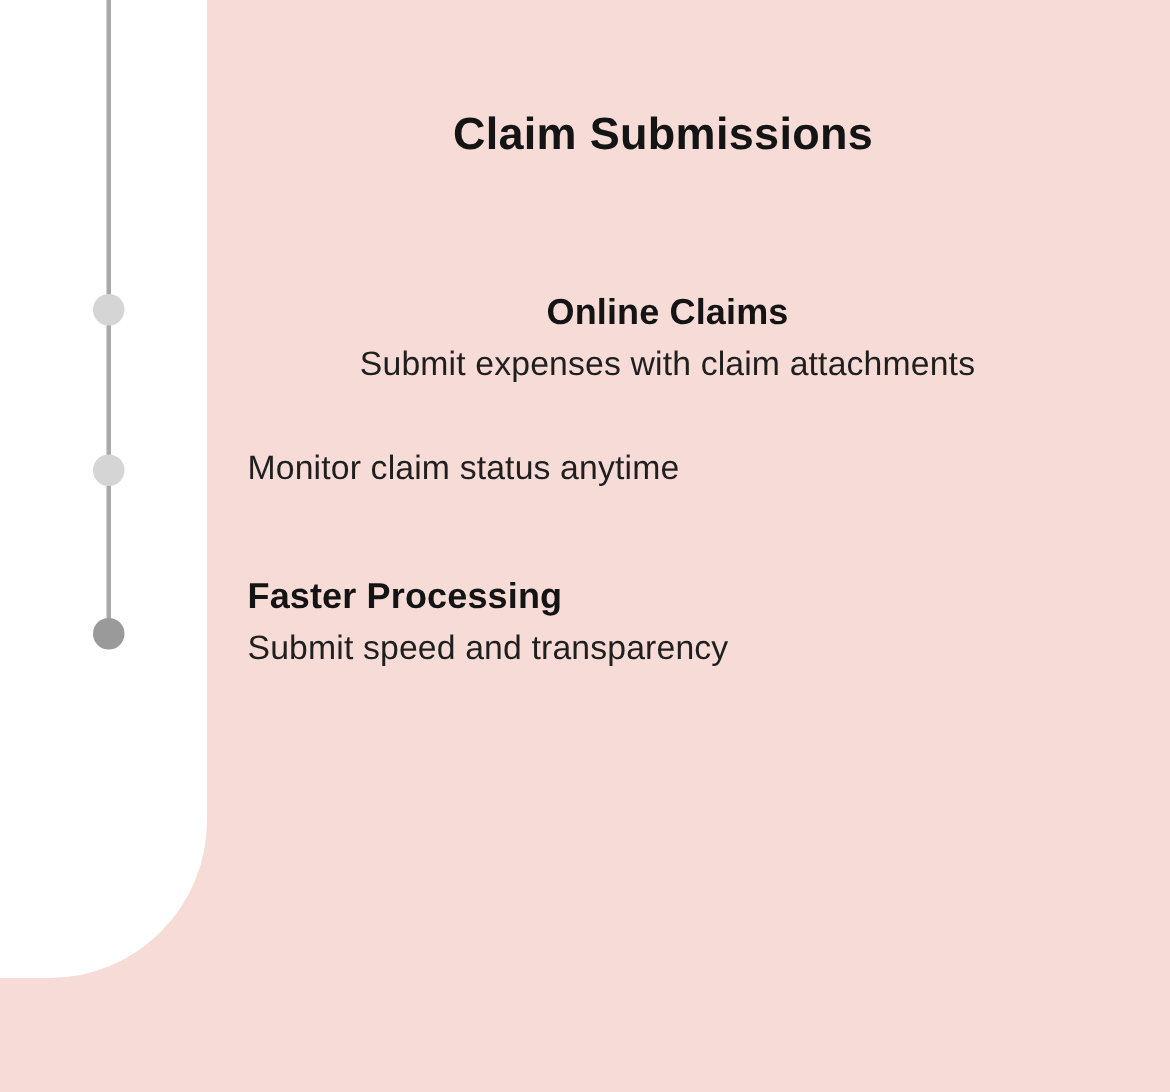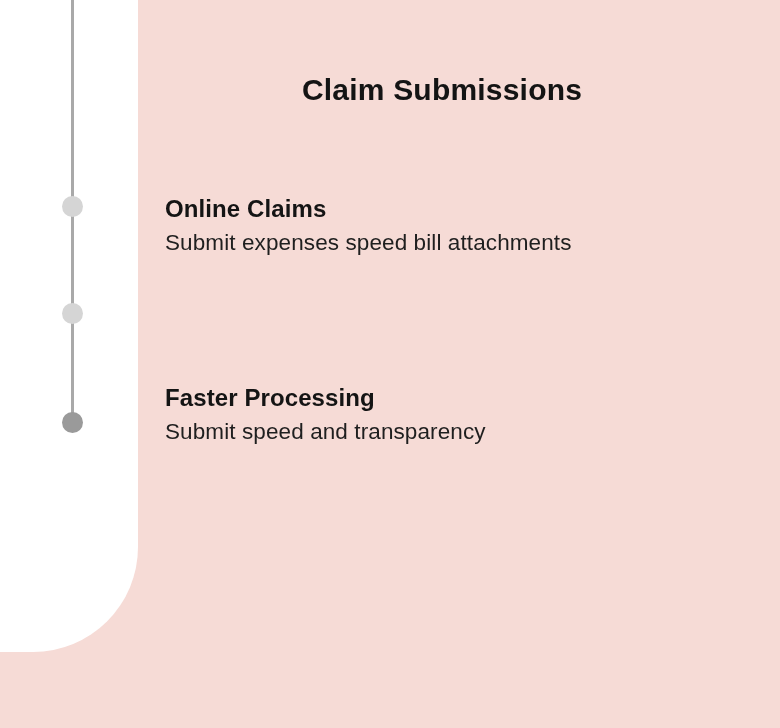--- a/index.html
+++ b/index.html
@@ -57,21 +57,21 @@
     font-weight:700;
     letter-spacing:0.2px;
     color:var(--heading-text);
     line-height:36px;
   }
   .timeline-item{
     position:absolute;
     left:165px;
     width:560px;
   }
-  .item-1{top:192px;}
+  .item-1{top:192px;text-align:center;}
   .item-2{top:295px;}
   .item-3{top:381px;}
   .item-heading{
     font-size:24px;
     font-weight:700;
     color:var(--heading-text);
     line-height:34px;
     letter-spacing:0.1px;
   }
   .item-desc{
@@ -91,24 +91,25 @@
 
   <div class="timeline-line"></div>
   <div class="timeline-dot dot-1"></div>
   <div class="timeline-dot dot-2"></div>
   <div class="timeline-dot dot-3"></div>
 
   <h1 class="slide-title">Claim Submissions</h1>
 
   <div class="timeline-item item-1">
     <div class="item-heading">Online Claims</div>
-    <div class="item-desc">Submit expenses speed bill attachments</div>
+    <div class="item-desc">Submit expenses with claim attachments</div>
   </div>
 
   <div class="timeline-item item-2">
+    <div class="item-desc">Monitor claim status anytime</div>
   </div>
 
   <div class="timeline-item item-3">
     <div class="item-heading">Faster Processing</div>
     <div class="item-desc">Submit speed and transparency</div>
   </div>
 
 </div>
 
 </body></html>

